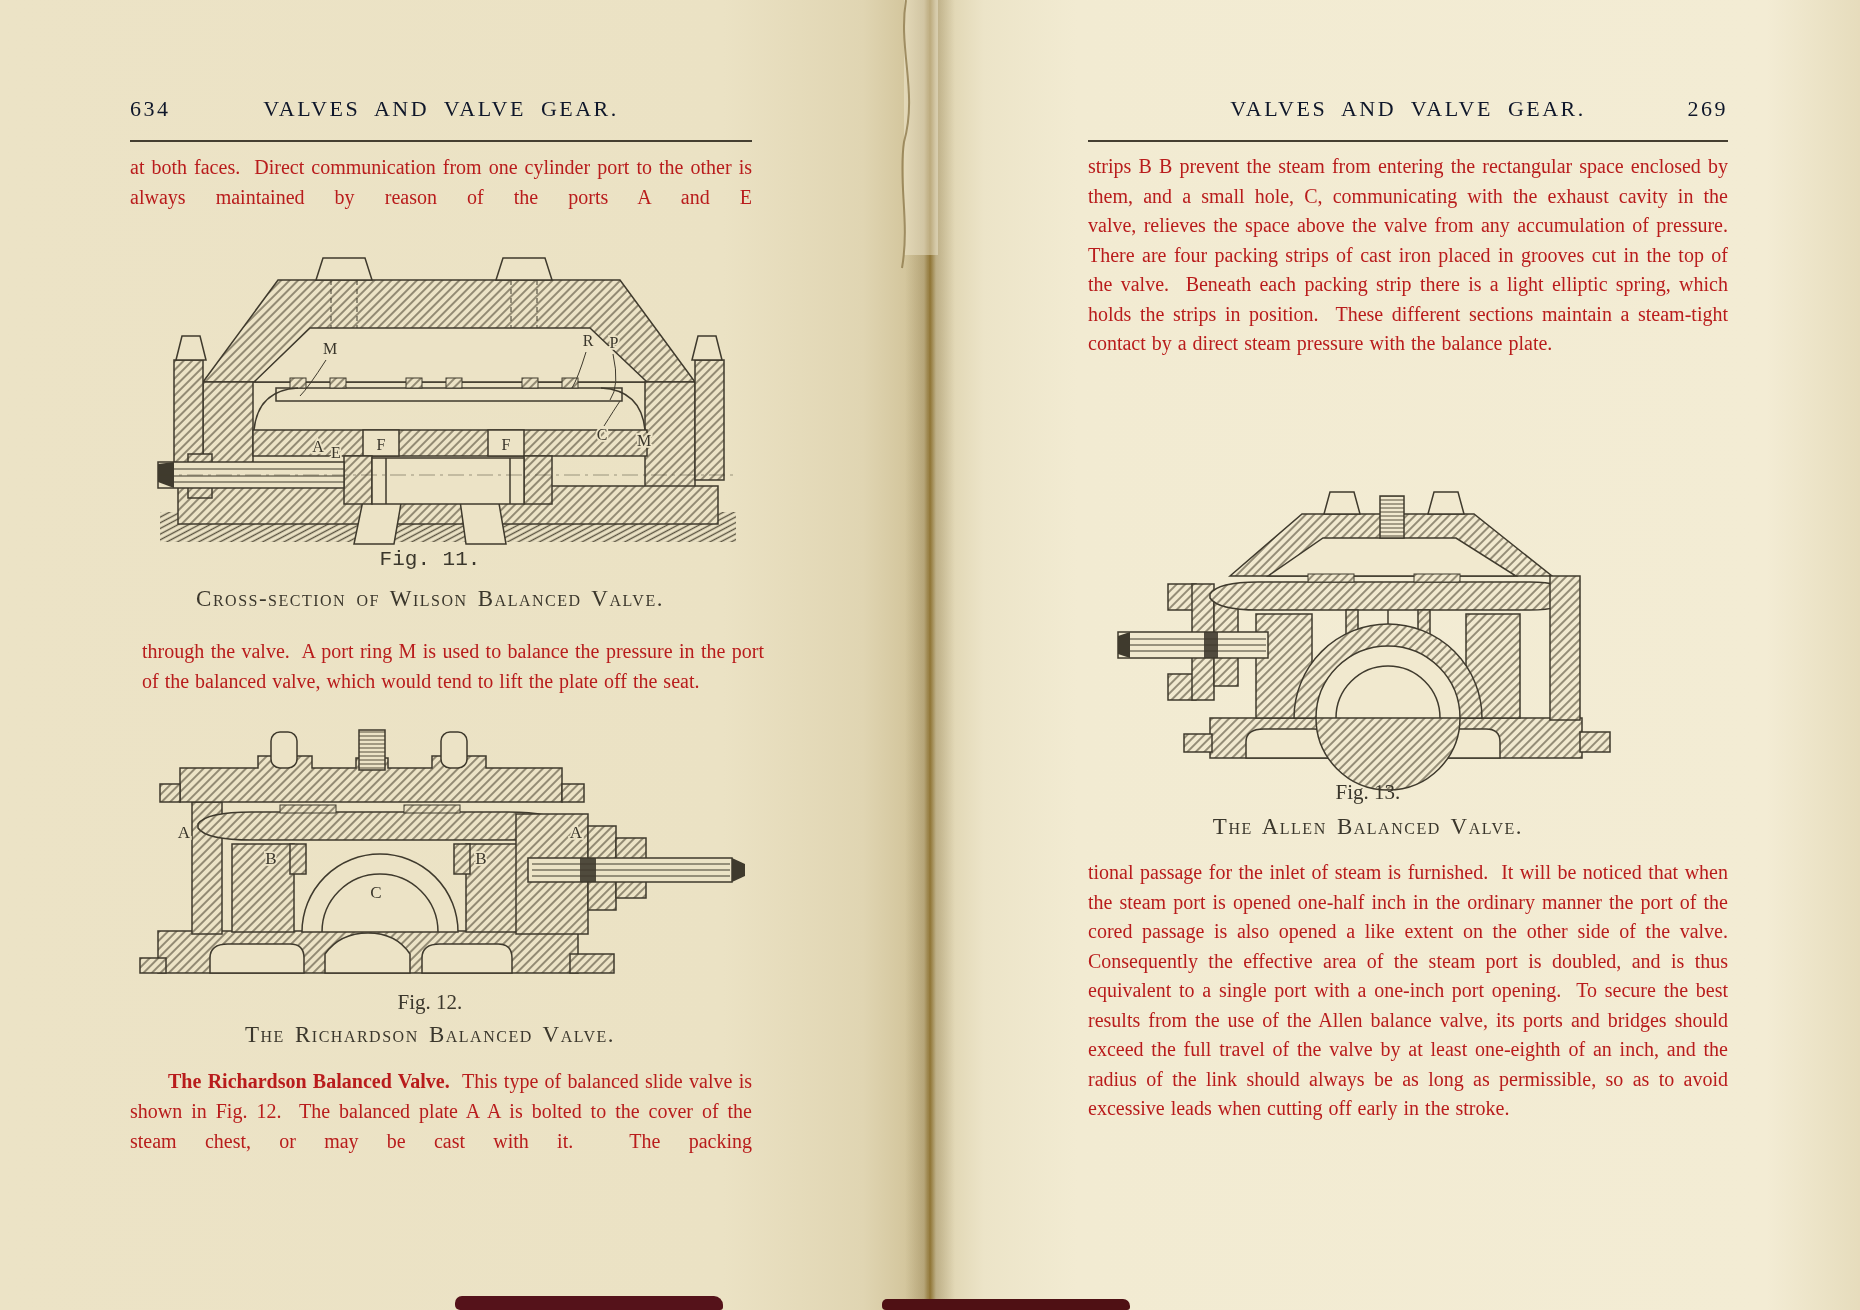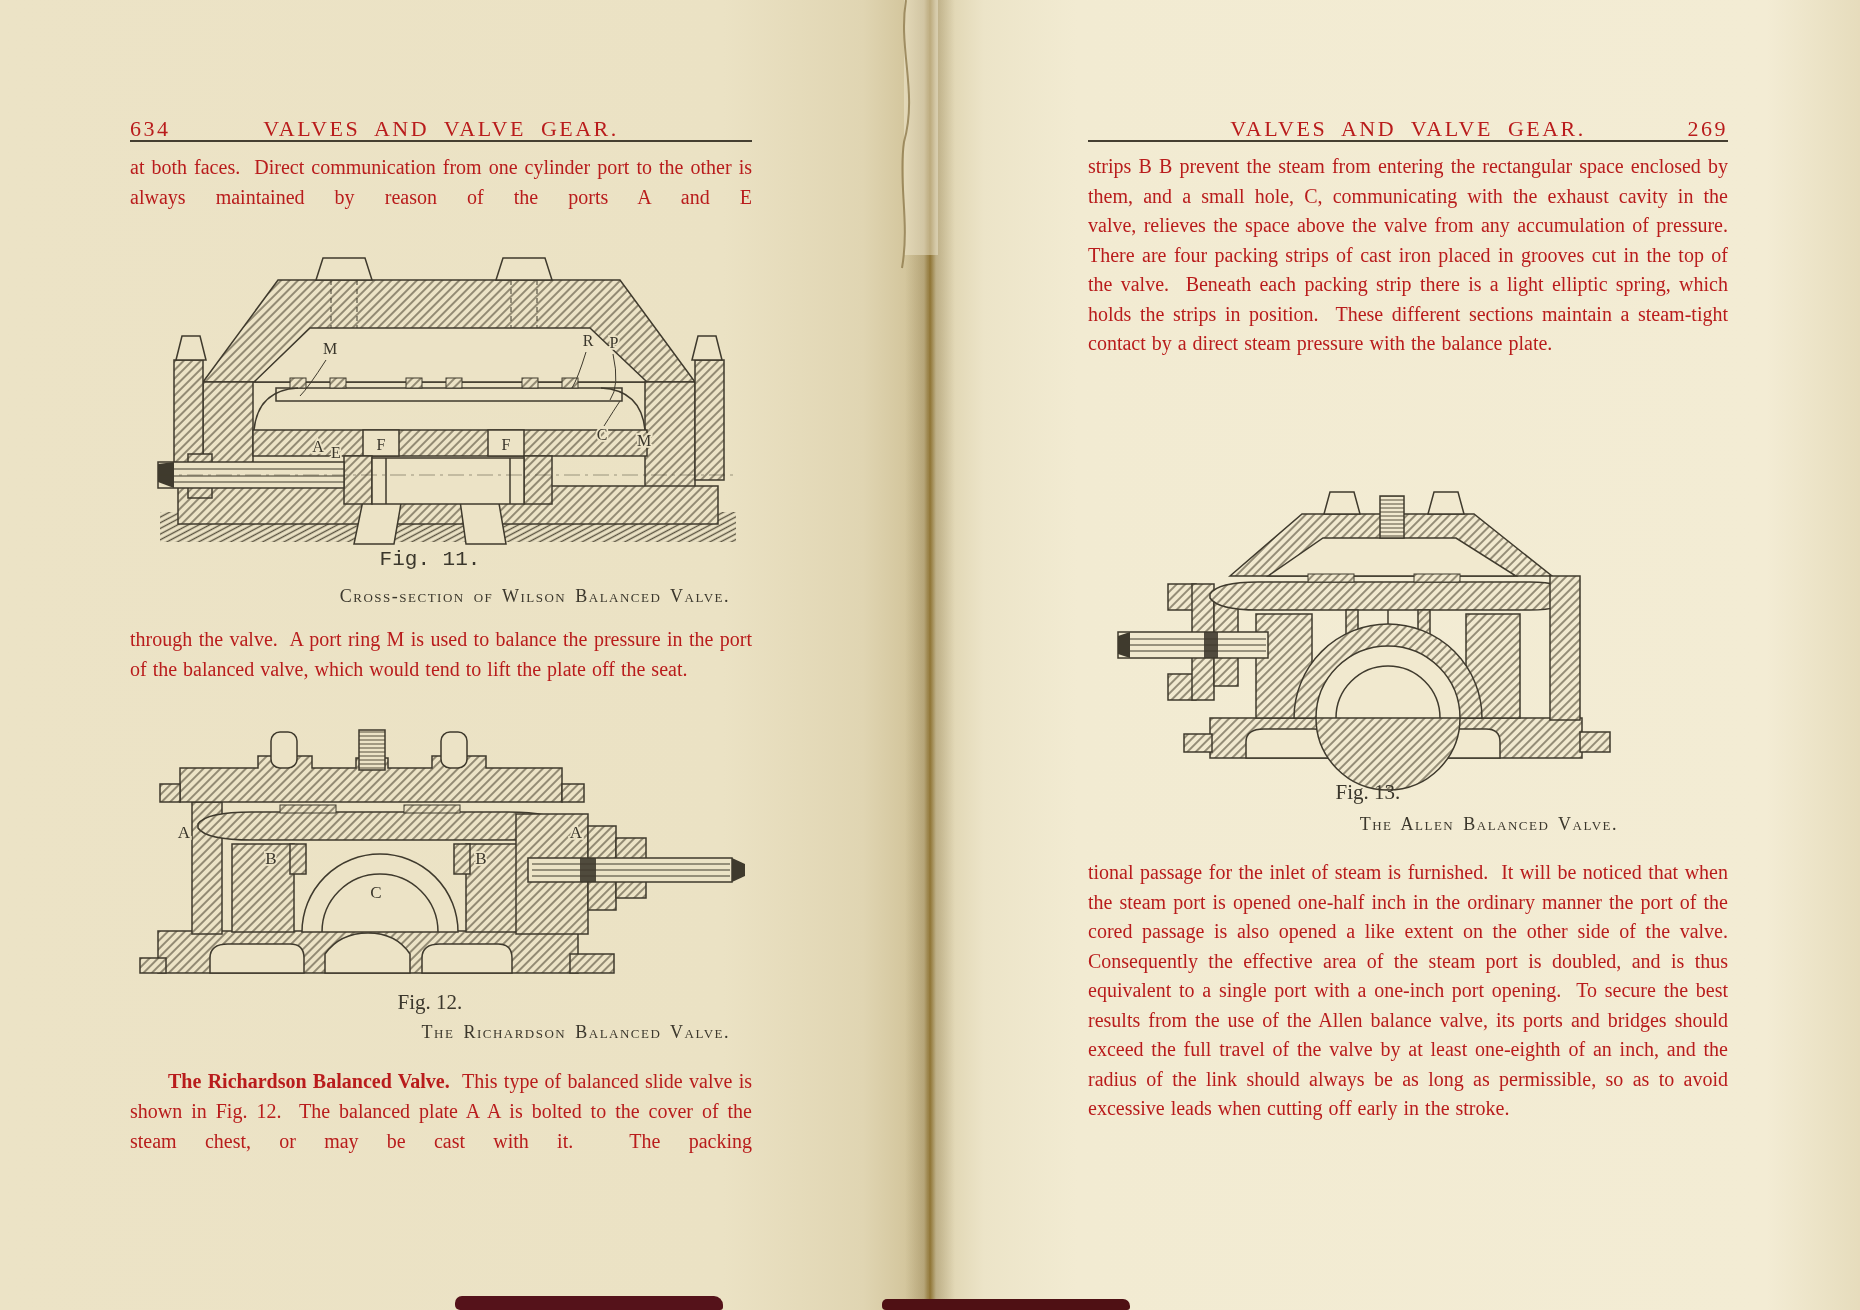--- a/index.html
+++ b/index.html
@@ -10,24 +10,24 @@
   #page-right{left:928px;width:932px;background:linear-gradient(to right,#d9cda6 0%,#ecE4c8 6%,#f2ebd2 16%,#f3ecd4 90%,#e6dcbc 100%);}
   .gutter{position:absolute;top:0;left:905px;width:50px;height:1310px;
      background:linear-gradient(to right,rgba(110,88,40,0) 0%,rgba(110,88,40,.25) 38%,#8f7434 50%,rgba(110,88,40,.28) 62%,rgba(110,88,40,0) 100%);}
   .block{position:absolute;}
   .para{width:622px;font-size:20px;line-height:30px;text-align:justify;white-space:pre-wrap;
         word-spacing:1px;color:#b91c1c;}
   .para.right{width:640px;line-height:29.5px;}
   .para.cont{text-align-last:justify;}
   .para .lead{font-weight:bold;}
   .indent{text-indent:38px;}
-  .pghead{font-size:22px;letter-spacing:2.5px;word-spacing:7px;color:#b91c1c;margin-top:20px;}
+  .pghead{font-size:22px;letter-spacing:2.5px;word-spacing:7px;color:#0f172a;}
   .rule{position:absolute;height:0;border-top:2px solid #453f31;}
   .figno{font-size:21px;text-align:center;}
-  .figcap{font-variant:small-caps;letter-spacing:1.5px;word-spacing:3px;font-size:18px;text-align:right;}
+  .figcap{font-variant:small-caps;letter-spacing:1.5px;word-spacing:3px;font-size:23px;text-align:center;}
   svg.fig{position:absolute;overflow:visible;}
   svg.fig text{font-family:"Liberation Serif","DejaVu Serif",serif;}
   .mark{position:absolute;background:#55121a;}
   .tearband{position:absolute;}
 </style>
 </head>
 <body>
 
 <div id="book">
 
@@ -122,21 +122,21 @@
       <text x="348" y="212">F</text>
       <text x="444" y="202">C</text>
       <text x="486" y="208">M</text>
       <text x="160" y="214">A</text>
       <text x="178" y="220">E</text>
     </g>
   </svg>
   <div class="block figno" style="left:130px;top:548px;width:600px;font-family:Liberation Mono, monospace;">Fig. 11.</div>
   <div class="block figcap" style="left:130px;top:586px;width:600px;">Cross-section of Wilson Balanced Valve.</div>
 
-  <p class="block para" style="left:130px;top:624px;margin:0;">through the valve.  A port ring M is used to balance the pressure in the port of the balanced valve, which would tend to lift the plate off the seat.</p>
+  <p class="block para" style="left:130px;top:624px;margin:12px;">through the valve.  A port ring M is used to balance the pressure in the port of the balanced valve, which would tend to lift the plate off the seat.</p>
 
   <svg class="fig" style="left:140px;top:726px;width:620px;height:252px" viewBox="0 0 620 252">
     <defs>
       <pattern id="h2" patternUnits="userSpaceOnUse" width="6" height="6" patternTransform="rotate(45)">
         <rect width="6" height="6" fill="#ece3c6"></rect>
           <line x1="3" y1="0" x2="3" y2="6" stroke="#564f3c" stroke-width="1.2"></line>
       </pattern>
       <pattern id="t2" patternUnits="userSpaceOnUse" width="8" height="4">
         <rect width="8" height="4" fill="#ece3c6"></rect>
           <line x1="0" y1="2" x2="8" y2="2" stroke="#564f3c" stroke-width="1"></line>

